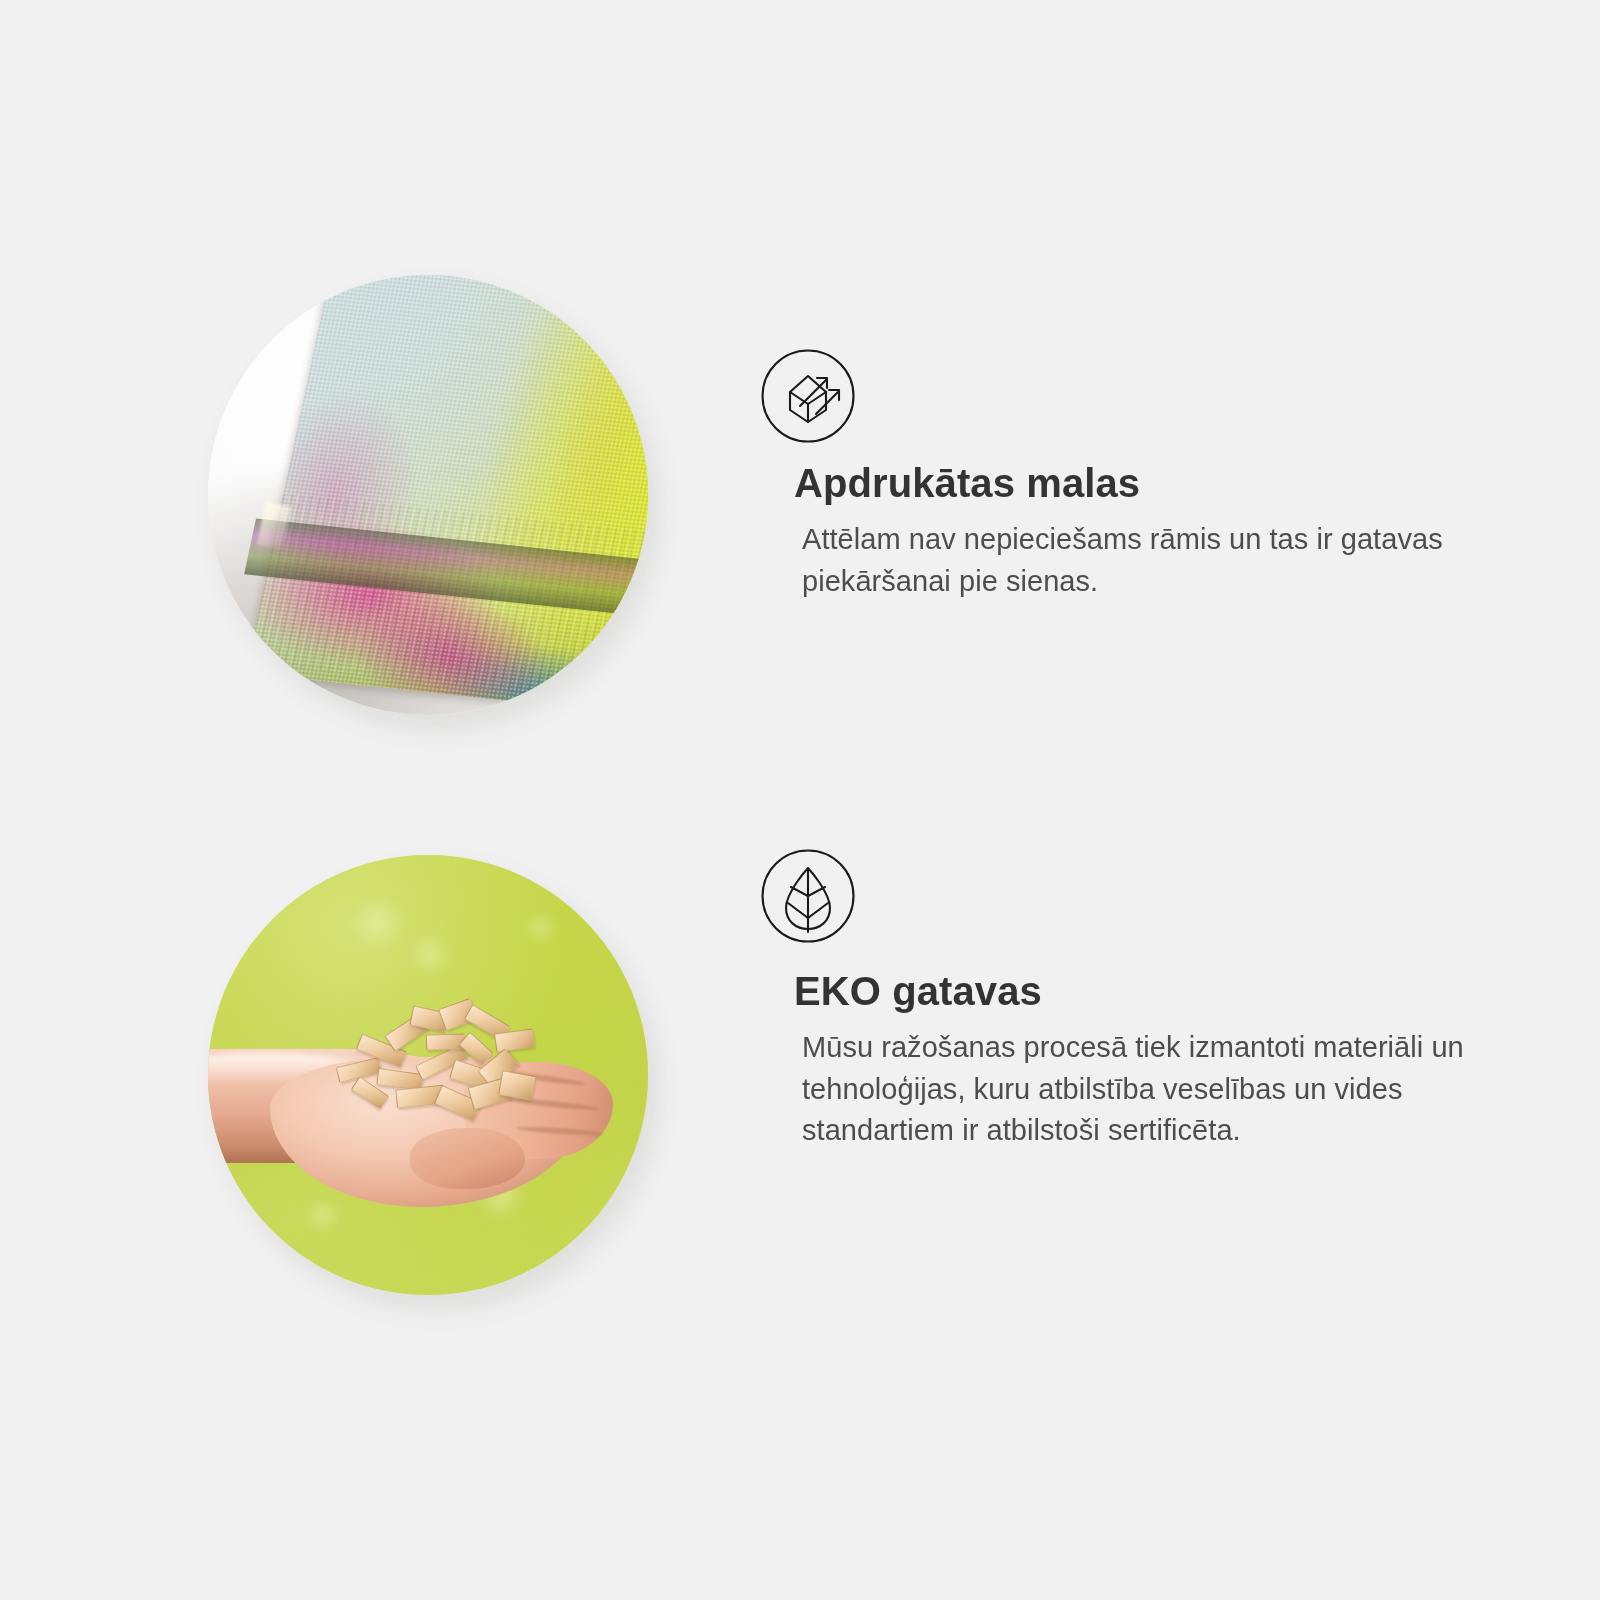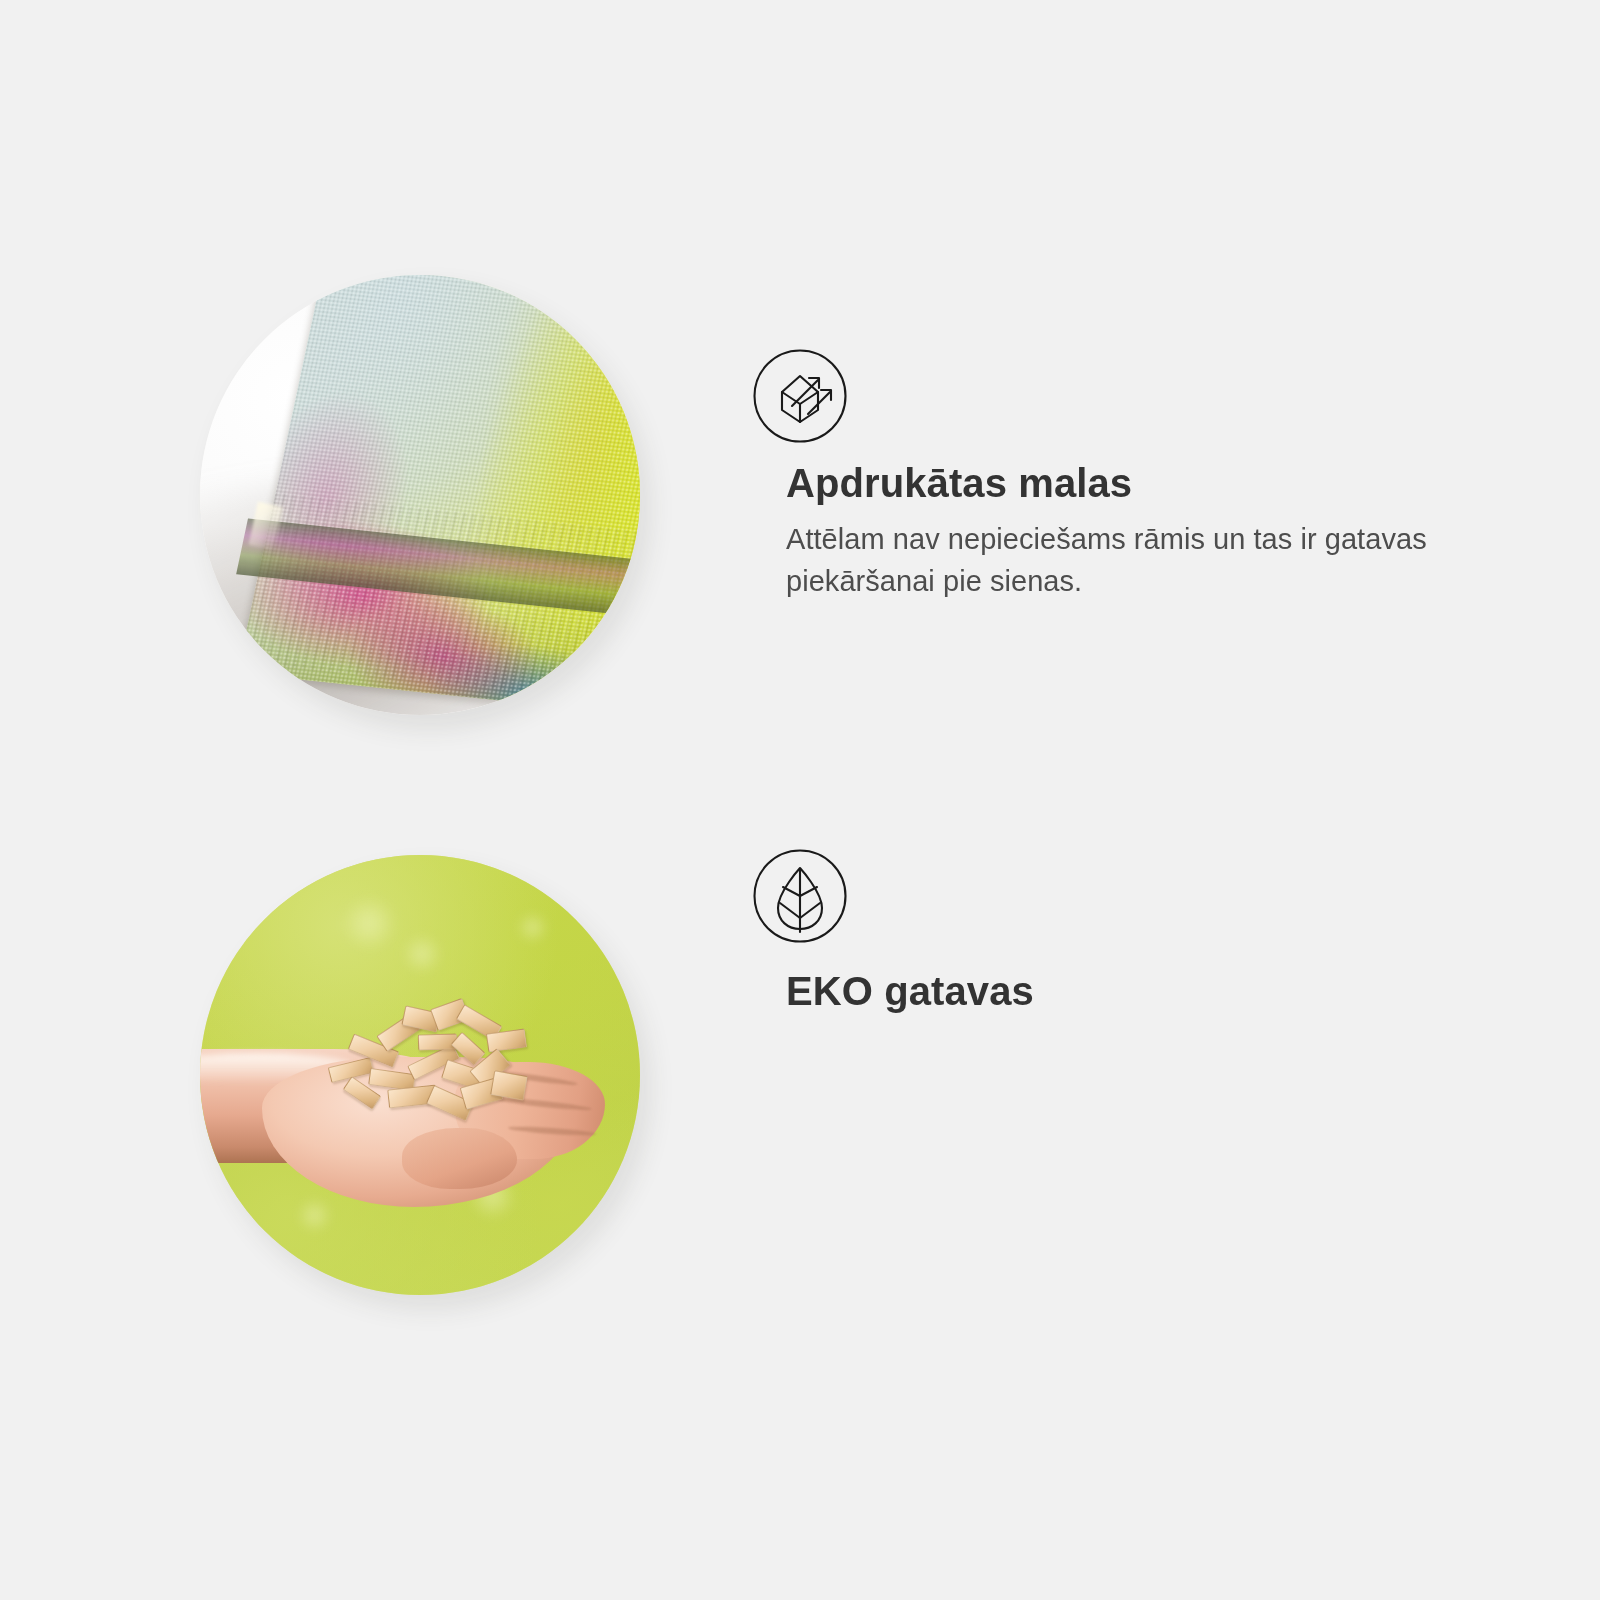--- a/index.html
+++ b/index.html
@@ -17,21 +17,21 @@
 
   .page {
     position: absolute;
     inset: 0;
     background: #f1f1f1;
   }
 
   
   .feature {
     position: absolute;
-    left: 0;
+    left: 8px;
     width: 1284px;
   }
   .feature--edges { top: 255px; height: 470px; }
   .feature--eco   { top: 835px; height: 470px; }
 
   
   .photo-circle {
     position: absolute;
     left: 200px;
     width: 440px;
@@ -282,21 +282,21 @@
 
   .feature-title {
     margin: 0 0 14px 0;
     font-size: 40px;
     font-weight: 700;
     line-height: 1.08;
     color: #333333;
     letter-spacing: 0.1px;
   }
   .feature-desc {
-    margin: 0;
+    margin: 8px;
     font-size: 29px;
     font-weight: 400;
     line-height: 1.43;
     color: #4d4d4d;
     letter-spacing: 0.05px;
   }
 </style>
 </head>
 <body>
 
@@ -385,16 +385,17 @@
         <path d="M48 22 L48 84"></path>
         <path d="M48 48 L31 39"></path>
         <path d="M48 48 L65 39"></path>
         <path d="M48 70 L28 55"></path>
         <path d="M48 70 L68 55"></path>
       </svg>
     </div>
 
     <div class="text-block">
       <h2 class="feature-title">EKO gatavas</h2>
+      <p class="feature-desc">Mūsu ražošanas procesā tiek izmantoti materiāli un tehnoloģijas, kuru atbilstība veselības un vides standartiem ir atbilstoši sertificēta.</p>
     </div>
   </section>
 
 </div>
 
 </body></html>

